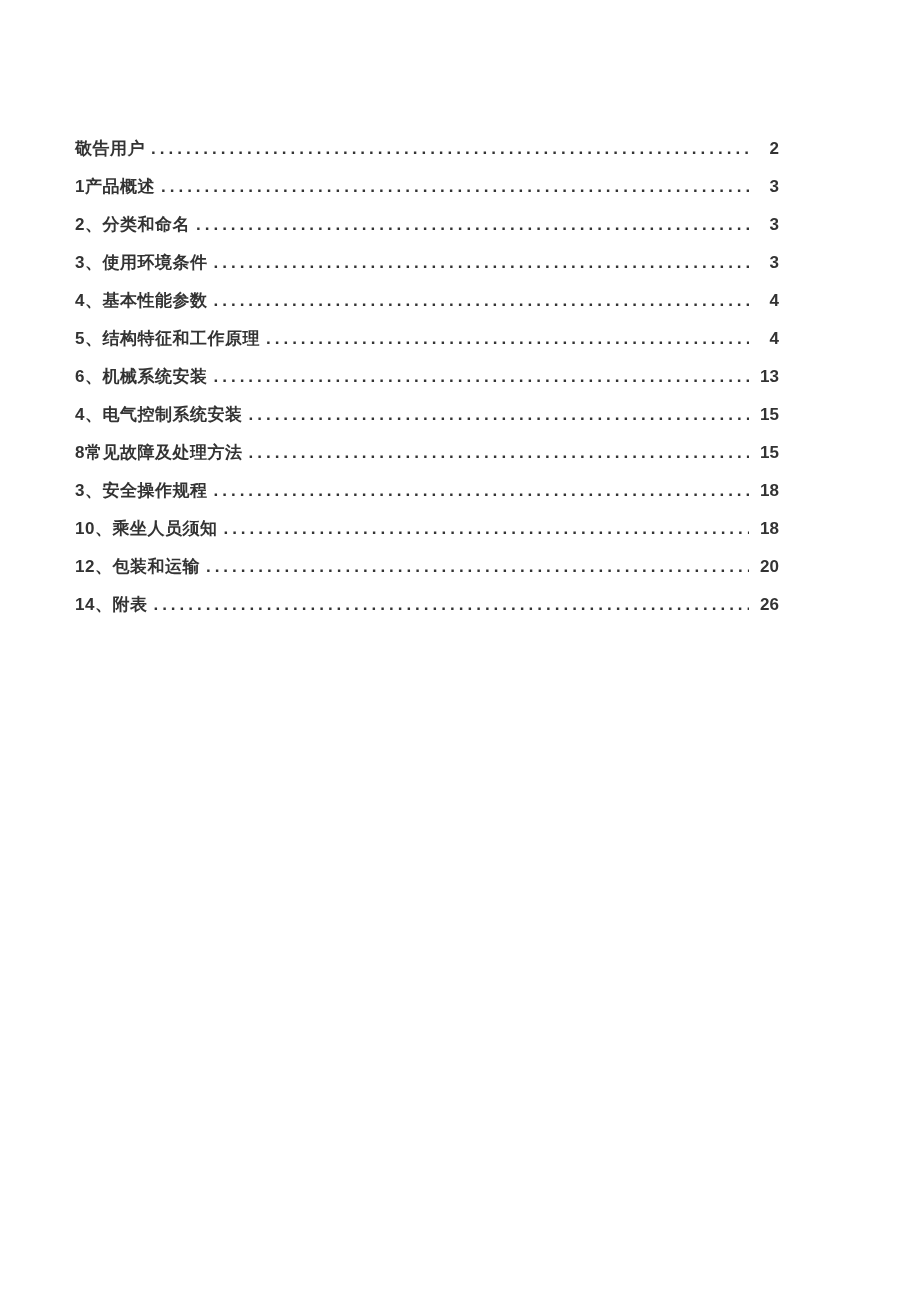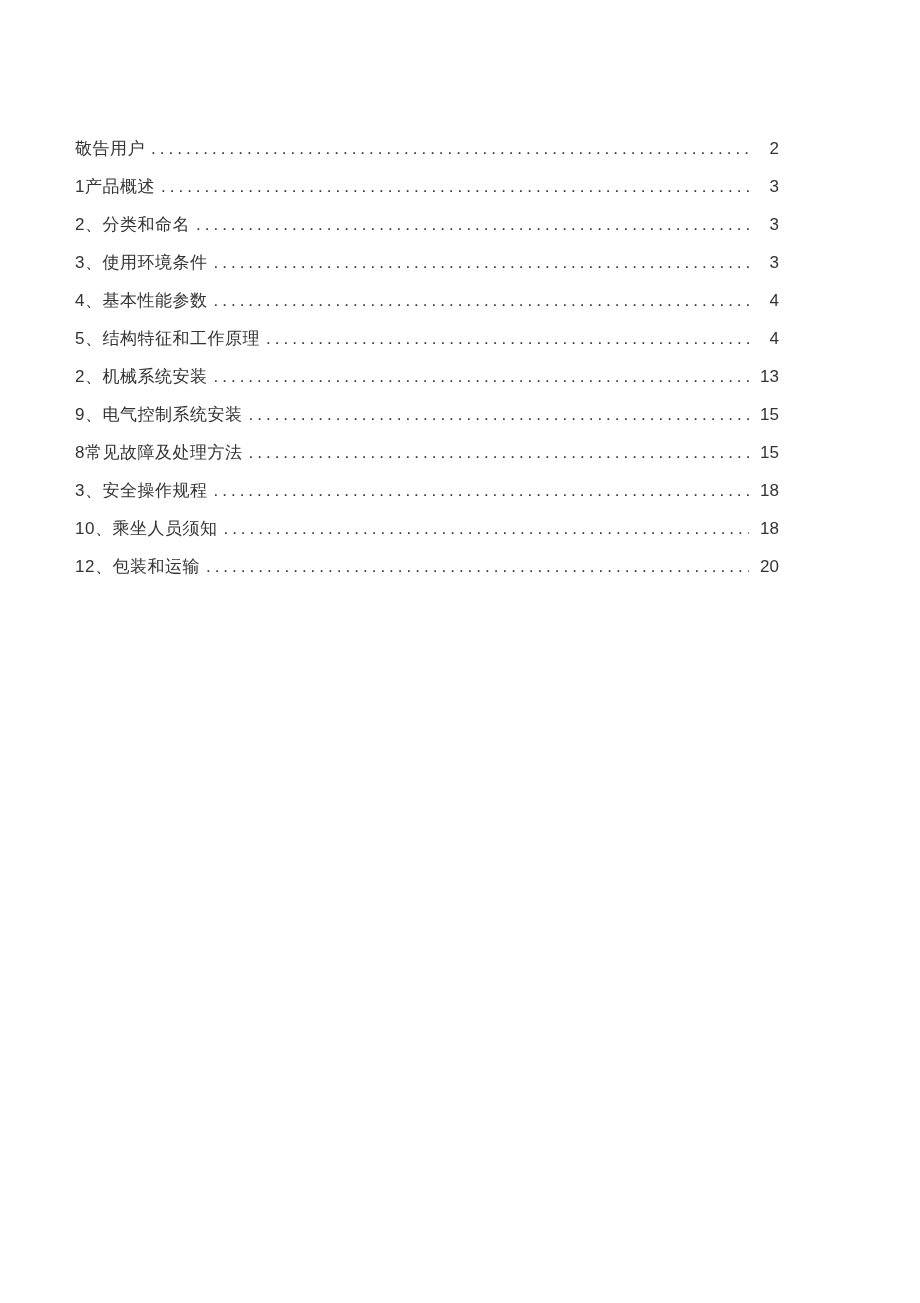--- a/index.html
+++ b/index.html
@@ -9,20 +9,21 @@
     width: 920px;
     height: 1303px;
     font-family: "Microsoft YaHei", "SimSun", "Heiti SC", sans-serif;
     color: #333333;
   }
   .page {
     box-sizing: border-box;
     width: 854px;
     height: 1303px;
     padding: 140px 75px 0 75px;
+    font-weight: bold;
   }
   .toc-row {
     display: flex;
     align-items: baseline;
     font-size: 17px;
     line-height: 1;
     margin-bottom: 21px;
     white-space: nowrap;
   }
   .toc-title {
@@ -81,27 +82,27 @@
     <span class="toc-page">4</span>
   </div>
 
   <div class="toc-row">
     <span class="toc-title">5、结构特征和工作原理</span>
     <span class="toc-leader"></span>
     <span class="toc-page">4</span>
   </div>
 
   <div class="toc-row">
-    <span class="toc-title">2、机械系统安装</span>
+    <span class="toc-title">6、机械系统安装</span>
     <span class="toc-leader"></span>
     <span class="toc-page">13</span>
   </div>
 
   <div class="toc-row">
-    <span class="toc-title">9、电气控制系统安装</span>
+    <span class="toc-title">4、电气控制系统安装</span>
     <span class="toc-leader"></span>
     <span class="toc-page">15</span>
   </div>
 
   <div class="toc-row">
     <span class="toc-title">8常见故障及处理方法</span>
     <span class="toc-leader"></span>
     <span class="toc-page">15</span>
   </div>
 
@@ -118,15 +119,20 @@
   </div>
 
 
   <div class="toc-row">
     <span class="toc-title">12、包装和运输</span>
     <span class="toc-leader"></span>
     <span class="toc-page">20</span>
   </div>
 
 
+  <div class="toc-row">
+    <span class="toc-title">14、附表</span>
+    <span class="toc-leader"></span>
+    <span class="toc-page">26</span>
+  </div>
 
 
 </div>
 
 </body></html>

